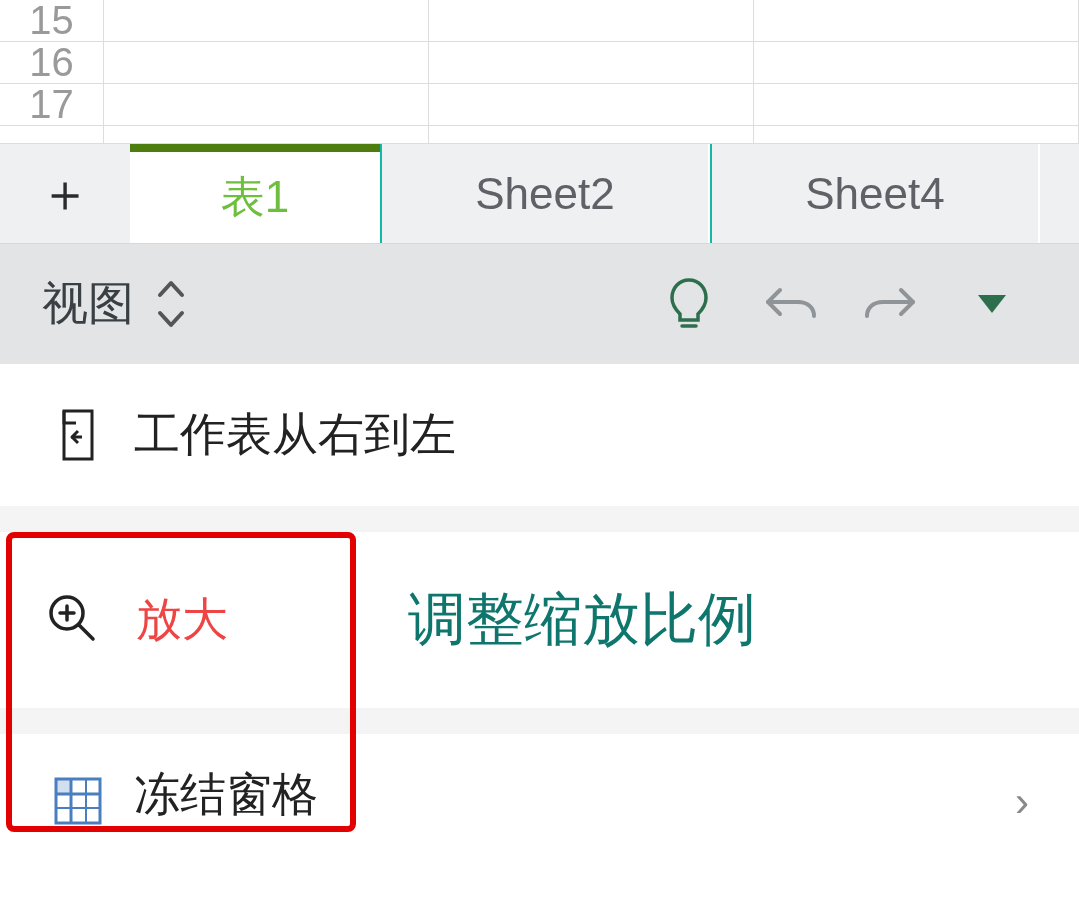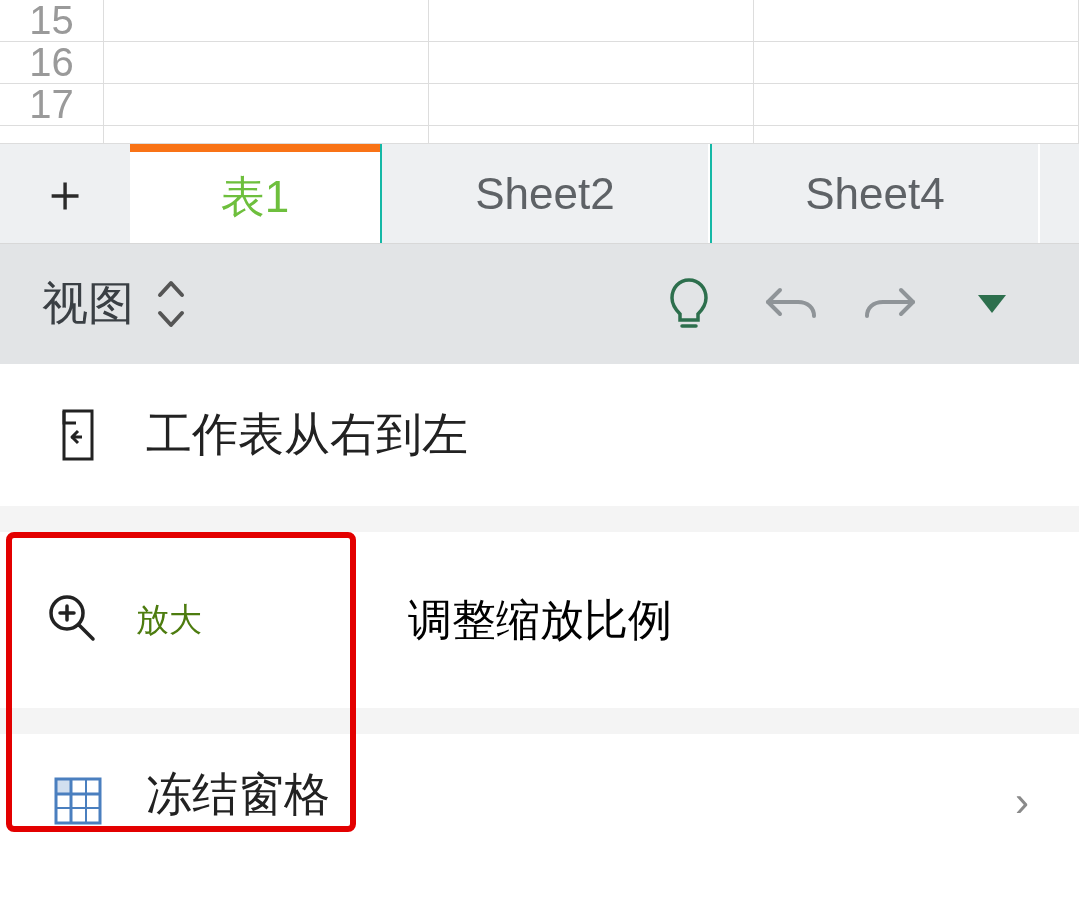--- a/index.html
+++ b/index.html
@@ -69,21 +69,21 @@
       justify-content: center;
       font-size: 44px;
       color: #5e6266;
       background: #eef0f2;
       border-left: 2px solid #14b8a6;
       border-right: 2px solid #fff;
     }
     .sheet-tab.active {
       color: #6ebf3d;
       background: #fff;
-      border-top: 8px solid #f97316;
+      border-top: 8px solid #4d7c0f;
       border-left: none;
       border-right: none;
     }
     .sheet-tab.wide { width: 330px; }
     
     
     .toolbar {
       height: 120px;
       background: #e2e4e6;
       display: flex;
@@ -116,21 +116,21 @@
     }
     
     
     .menu-panel { background: #fff; }
     
     .menu-row {
       display: flex;
       align-items: center;
       height: 142px;
       padding: 4px 50px;
-      gap: 40px;
+      gap: 28px;
       background: #fff;
     }
     .menu-row .icon-slot { width: 56px; display: flex; justify-content: center; }
     .menu-row .text {
       font-size: 46px;
       color: #222;
     }
     .menu-row .chevron {
       margin-left: auto;
       font-size: 42px;
@@ -162,30 +162,30 @@
       justify-content: space-around;
       padding: 28px 0;
     }
     .zoom-item {
       display: flex;
       align-items: center;
       gap: 38px;
       padding-left: 46px;
       height: 120px;
     }
-    .zoom-item .text { font-size: 33px; color: #4d7c0f; }
+    .zoom-item .text { font-size: 46px; color: #ef4444; }
     .zoom-label-col {
       flex: 1;
       display: flex;
       align-items: center;
       padding-left: 48px;
     }
     .zoom-label-col .caption {
-      font-size: 44px;
-      color: #000000;
+      font-size: 58px;
+      color: #0f766e;
     }
   </style>
 </head>
 <body>
 
 <div class="grid-area">
   <div class="grid-row">
     <div class="row-header">15</div>
     <div class="row-cells">
         <div class="cell"></div>

